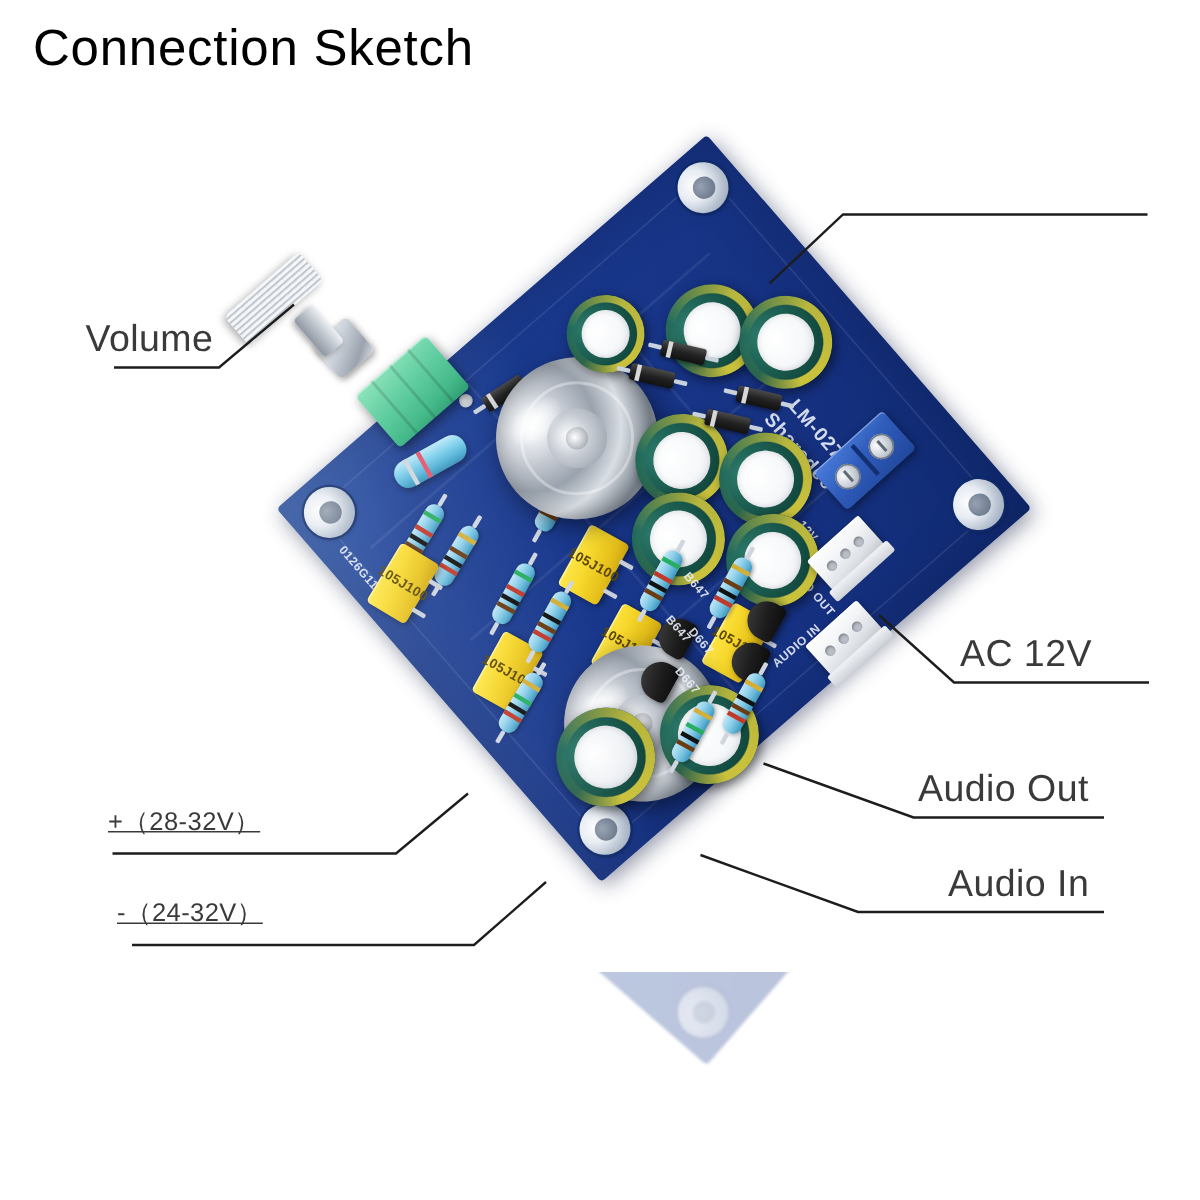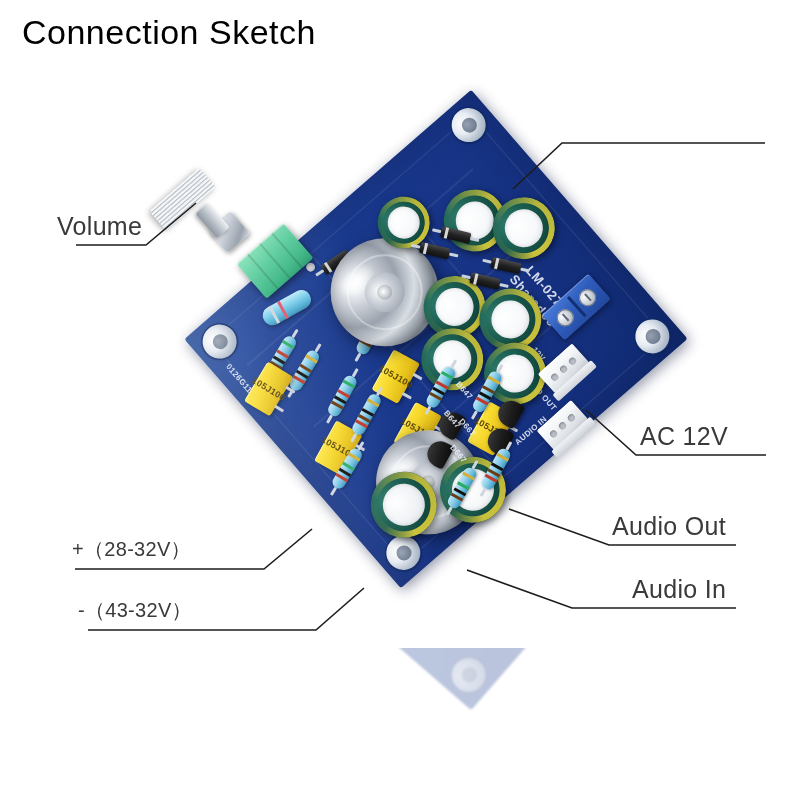--- a/index.html
+++ b/index.html
@@ -13,21 +13,21 @@
     font-family:"Liberation Sans",sans-serif;
     font-size:34px;font-weight:300;letter-spacing:.5px;color:#000000;
     white-space:nowrap;
   }
   .lbl{
     position:absolute;
     font-family:"Liberation Sans",sans-serif;
     font-size:25px;font-weight:300;color:#3a3a3a;
     white-space:nowrap;letter-spacing:.3px;
   }
-  .lbl.sm{font-size:20px;}
+  .lbl.sm{font-size:17px;text-decoration:underline;}
 
   
   svg.leads{position:absolute;left:0;top:0;width:800px;height:800px;overflow:visible;pointer-events:none;}
   svg.leads path,svg.leads line{fill:none;stroke:#1d1d1d;stroke-width:1.6;}
 
   
   #boardwrap{position:absolute;left:0;top:0;width:800px;height:800px;}
   .board{
     position:absolute;left:246px;top:174px;width:380px;height:330px;
     transform:rotate(-41deg);
@@ -503,15 +503,15 @@
 
 
   <div class="lbl" style="left:640px;top:422px;">AC 12V</div>
 
   <div class="lbl" style="left:612px;top:512px;">Audio Out</div>
 
   <div class="lbl" style="left:632px;top:575px;">Audio In</div>
 
   <div class="lbl sm" style="left:72px;top:536px;">+（28-32V）</div>
 
-  <div class="lbl sm" style="left:78px;top:597px;">-（43-32V）</div>
+  <div class="lbl sm" style="left:78px;top:597px;">-（24-32V）</div>
 
 </div>
 
 </body></html>

